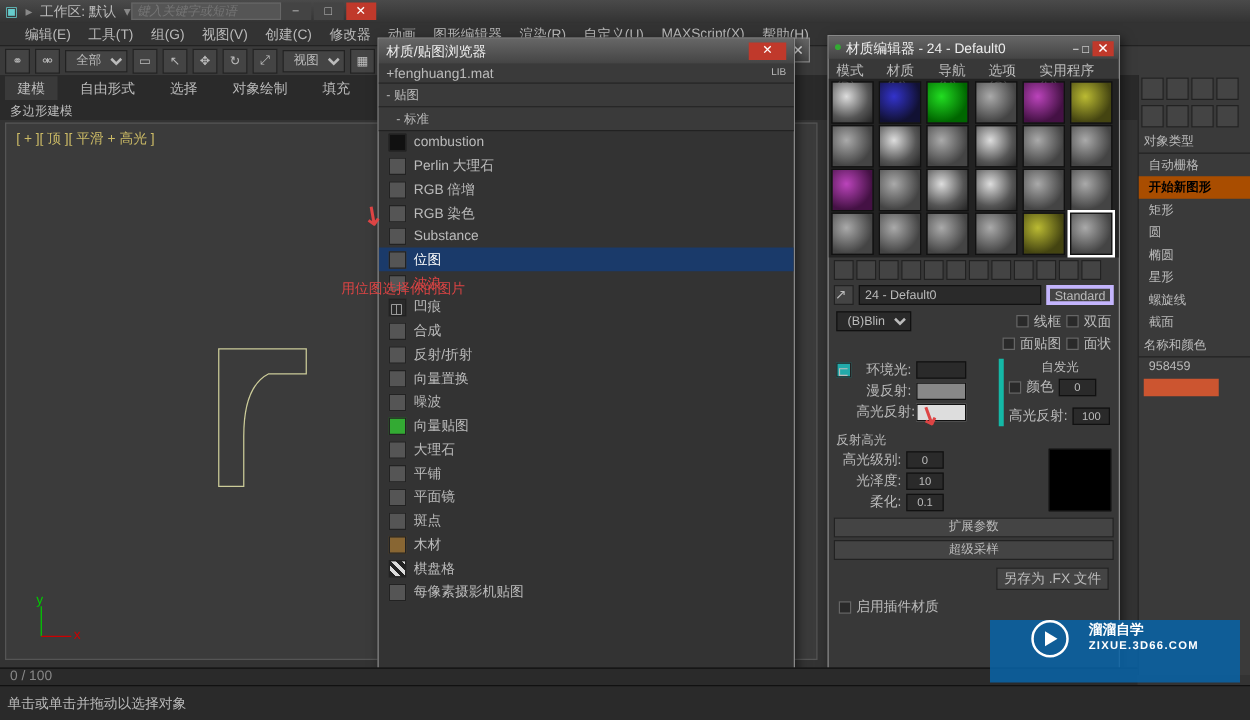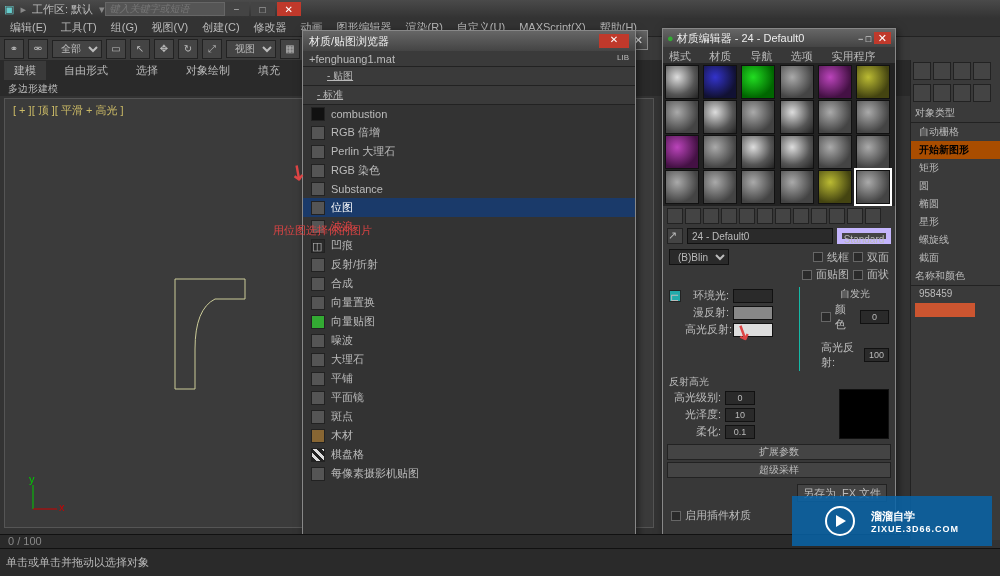--- a/index.html
+++ b/index.html
@@ -2,29 +2,29 @@
 <html><head>
 <meta charset="utf-8">
 <style>
 * { margin: 0; padding: 0; box-sizing: border-box; font-family: "Microsoft YaHei", sans-serif; font-size: 11px; }
 body { background: #333; color: #bbb; width: 1000px; height: 576px; overflow: hidden; position: relative; }
 
 
 .title-bar { height: 18px; background: linear-gradient(#4a4a4a, #333); display: flex; align-items: center; padding: 0 4px; }
 .title-left { display: flex; align-items: center; gap: 6px; }
 .title-center { flex: 1; text-align: center; color: #ccc; font-size: 11px; }
-.search-box { width: 120px; height: 14px; background: #555; border: 1px solid #666; color: #999; padding: 0 4px; font-size: 10px; font-style: italic; font-family: Liberation Mono, monospace; }
+.search-box { width: 120px; height: 14px; background: #555; border: 1px solid #666; color: #999; padding: 0 4px; font-size: 10px; font-style: italic; }
 .win-btns { display: flex; gap: 2px; }
 .win-btn { width: 24px; height: 14px; display: flex; align-items: center; justify-content: center; font-size: 10px; }
 .win-min { background: #444; }
 .win-max { background: #444; }
 .win-close { background: #c0392b; color: #fff; }
 
 
-.menu-bar { height: 18px; background: #333; display: flex; align-items: center; padding: 0 4px; gap: 2px; }
+.menu-bar { height: 18px; background: #333; display: flex; align-items: center; padding: 0 14px; gap: 2px; }
 .menu-item { padding: 2px 6px; color: #bbb; cursor: default; white-space: nowrap; }
 
 
 .toolbar { height: 24px; background: #3a3a3a; border-top: 1px solid #222; display: flex; align-items: center; padding: 0 4px; gap: 4px; }
 .tool-btn { width: 20px; height: 20px; background: #444; border: 1px solid #222; display: flex; align-items: center; justify-content: center; font-size: 10px; }
 .tool-dd { height: 18px; background: #444; border: 1px solid #222; color: #bbb; padding: 0 4px; font-size: 10px; }
 
 
 .tabs { height: 20px; background: #2a2a2a; display: flex; align-items: center; padding: 0 4px; gap: 8px; }
 .tab { padding: 2px 10px; color: #bbb; }
@@ -46,21 +46,21 @@
 .cmd-list-item { padding: 2px 8px; color: #bbb; font-size: 10px; }
 .cmd-list-item.hl { background: #a94d00; color: #000; font-weight: bold; }
 .cmd-swatch { width: 60px; height: 14px; background: #cc5530; margin: 2px 4px; }
 
 
 .browser { position: absolute; top: 30px; left: 302px; width: 334px; height: 572px; background: #333; border: 1px solid #888; box-shadow: 2px 2px 8px rgba(0,0,0,0.5); }
 .dlg-title { height: 20px; background: linear-gradient(#666, #444); display: flex; align-items: center; padding: 0 6px; color: #eee; font-size: 11px; }
 .dlg-close { margin-left: auto; width: 30px; height: 14px; background: #c0392b; color: #fff; text-align: center; font-size: 10px; }
 .browser-search { height: 18px; background: #2a2a2a; color: #999; padding: 2px 18px; font-size: 10px; }
 .browser-path { height: 16px; background: #3a3a3a; color: #bbb; padding: 2px 6px; font-size: 10px; border-bottom: 1px solid #222; display:flex; }
-.browser-cat { padding: 2px 24px; background: #3a3a3a; color: #bbb; font-size: 10px; border-bottom: 1px solid #222; text-decoration: underline; }
+.browser-cat { padding: 2px 6px; background: #3a3a3a; color: #bbb; font-size: 10px; border-bottom: 1px solid #222; }
 .map-list { height: calc(100% - 100px); overflow: hidden; }
 .map-item { display: flex; align-items: center; padding: 2px 8px; font-size: 11px; color: #bbb; gap: 6px; }
 .map-item.selected { background: #1a3a6a; color: #fff; }
 .map-item.hl-red { color: #d44; }
 .map-swatch { width: 14px; height: 14px; background: #555; border: 1px solid #222; flex-shrink: 0; }
 .browser-btns { position: absolute; bottom: 8px; right: 14px; display: flex; gap: 10px; }
 .dlg-btn { width: 60px; height: 18px; background: #444; border: 1px solid #222; color: #bbb; text-align: center; line-height: 16px; }
 .red-annot { position: absolute; color: #d44; font-size: 11px; left: -30px; top: 192px; }
 
 
@@ -74,36 +74,36 @@
 .sample { width: 34px; height: 34px; background: radial-gradient(circle at 35% 35%, #ddd, #555 60%, #222); border: 1px solid #111; }
 .sample.s2 { background: radial-gradient(circle at 35% 35%, #33c, #113 70%); }
 .sample.s3 { background: radial-gradient(circle at 35% 35%, #2d2, #060 70%); }
 .sample.s4 { background: radial-gradient(circle at 35% 35%, #aaa, #444 70%); }
 .sample.s5 { background: radial-gradient(circle at 35% 35%, #b4b, #414 70%); }
 .sample.s6 { background: radial-gradient(circle at 35% 35%, #bb3, #441 70%); }
 .mat-tool-row { display: flex; gap: 2px; padding: 2px 4px; flex-wrap: wrap; }
 .mat-tool { width: 16px; height: 16px; background: #444; border: 1px solid #222; }
 .mat-name-row { display: flex; align-items: center; gap: 4px; padding: 2px 4px; }
 .mat-name-input { flex: 1; height: 16px; background: #2a2a2a; border: 1px solid #111; color: #bbb; padding: 0 4px; font-size: 10px; }
-.mat-type-btn { width: 54px; height: 16px; background: #444; border: 5px solid #c4b5fd; color: #bbb; text-align: center; font-size: 10px; line-height: 14px; }
+.mat-type-btn { width: 54px; height: 16px; background: #444; border: 3px solid #c4b5fd; color: #bbb; text-align: center; font-size: 10px; line-height: 14px; }
 .rollout-hdr { height: 16px; background: #444; border: 1px solid #222; color: #bbb; text-align: center; font-size: 10px; line-height: 14px; margin: 2px 4px; }
 .param-group { padding: 2px 6px; }
 .param-row { display: flex; align-items: center; gap: 4px; font-size: 10px; padding: 1px 0; }
 .param-label { width: 44px; text-align: right; white-space: nowrap; }
 .color-swatch { width: 40px; height: 14px; background: #888; border: 1px solid #111; }
 .color-swatch.dark { background: #2a2a2a; }
 .color-swatch.white { background: #ddd; }
 .spinner { width: 30px; height: 14px; background: #2a2a2a; border: 1px solid #111; color: #bbb; text-align: center; font-size: 9px; line-height: 12px; }
 .mat-hl-red { color: #d44; }
 .blinn-dd { width: 60px; height: 16px; background: #2a2a2a; border: 1px solid #111; color: #bbb; padding: 0 4px; font-size: 10px; }
 .cb { width: 10px; height: 10px; border: 1px solid #666; background: #2a2a2a; display: inline-block; }
 .preview-black { width: 50px; height: 50px; background: #000; border: 1px solid #111; margin-left: auto; }
 
 
-.watermark { position: absolute; bottom: 30px; right: 8px; width: 200px; height: 50px; background: rgba(8,100,168,0.85); color: #fff; display: flex; align-items: center; justify-content: center; gap: 16px; font-size: 18px; font-weight: bold; }
+.watermark { position: absolute; bottom: 30px; right: 8px; width: 200px; height: 50px; background: rgba(8,100,168,0.85); color: #fff; display: flex; justify-content: center; gap: 16px; font-size: 18px; font-weight: bold; }
 .play-icon { width: 30px; height: 30px; border: 2px solid #fff; border-radius: 50%; display: flex; align-items: center; justify-content: center; }
 .play-icon::after { content: ""; border-left: 10px solid #fff; border-top: 6px solid transparent; border-bottom: 6px solid transparent; margin-left: 3px; }
 .wm-sub { font-size: 9px; letter-spacing: 1px; }
 
 
 .status-bar { position: absolute; bottom: 0; left: 0; right: 0; height: 28px; background: #2a2a2a; border-top: 1px solid #111; display:flex; align-items:center; padding:0 6px; gap:8px; font-size:10px; }
 .timeline { position: absolute; bottom: 28px; left: 0; right: 90px; height: 14px; background: #2a2a2a; border-top: 1px solid #111; font-size:9px; color:#888; padding:0 8px; }
 
 .red-arrow { position: absolute; color: #d44; font-size: 20px; font-weight: bold; transform-origin: center; }
 </style>
@@ -196,25 +196,25 @@
     </div>
   <div class="browser-cat">- 贴图</div>
   <div class="browser-cat" style="padding-left:14px">- 标准</div>
   <div class="map-list">
     <div class="map-item">
         <span class="map-swatch" style="background:#111"></span>
         <span>combustion</span>
       </div>
     <div class="map-item">
         <span class="map-swatch"></span>
+        <span>Perlin 大理石</span>
+      </div>
+    <div class="map-item">
+        <span class="map-swatch"></span>
         <span>RGB 倍增</span>
-      </div>
-    <div class="map-item">
-        <span class="map-swatch"></span>
-        <span>Perlin 大理石</span>
       </div>
     <div class="map-item">
         <span class="map-swatch"></span>
         <span>RGB 染色</span>
       </div>
     <div class="map-item">
         <span class="map-swatch"></span>
         <span>Substance</span>
       </div>
     <div class="map-item selected">
@@ -224,37 +224,37 @@
     <div class="map-item hl-red">
         <span class="map-swatch"></span>
         <span>波浪</span>
       </div>
     <div class="map-item">
         <span class="map-swatch" style="background:#2a2a2a">◫</span>
         <span>凹痕</span>
       </div>
     <div class="map-item">
         <span class="map-swatch"></span>
+        <span>合成</span>
+      </div>
+    <div class="map-item">
+        <span class="map-swatch"></span>
         <span>反射/折射</span>
       </div>
     <div class="map-item">
         <span class="map-swatch"></span>
-        <span>合成</span>
-      </div>
-    <div class="map-item">
-        <span class="map-swatch"></span>
         <span>向量置换</span>
+      </div>
+    <div class="map-item">
+        <span class="map-swatch"></span>
+        <span>噪波</span>
       </div>
     <div class="map-item">
         <span class="map-swatch" style="background:#3a3"></span>
         <span>向量贴图</span>
-      </div>
-    <div class="map-item">
-        <span class="map-swatch"></span>
-        <span>噪波</span>
       </div>
     <div class="map-item">
         <span class="map-swatch"></span>
         <span>大理石</span>
       </div>
     <div class="map-item">
         <span class="map-swatch"></span>
         <span>平铺</span>
       </div>
     <div class="map-item">
@@ -371,21 +371,21 @@
           <span style="width:12px"></span>
           <span class="param-label">漫反射:</span>
           <span class="color-swatch"></span>
         </div>
     <div class="param-row">
           <span style="width:12px"></span>
           <span class="param-label">高光反射:</span>
           <span class="color-swatch white"></span>
         </div>
    </div>
-   <div style="width:90px;border-left:1px solid #14b8a6;padding-left:21px">
+   <div style="width:90px;border-left:4px solid #14b8a6;padding-left:4px">
      <div style="font-size:10px;text-align:center">自发光</div>
      <div class="param-row">
           <span class="cb"></span>
           <span>颜色</span>
           <div class="spinner">0</div>
         </div>
      <div class="param-row" style="margin-top:6px">
           <span>高光反射:</span>
           <div class="spinner">100</div>
         </div>

